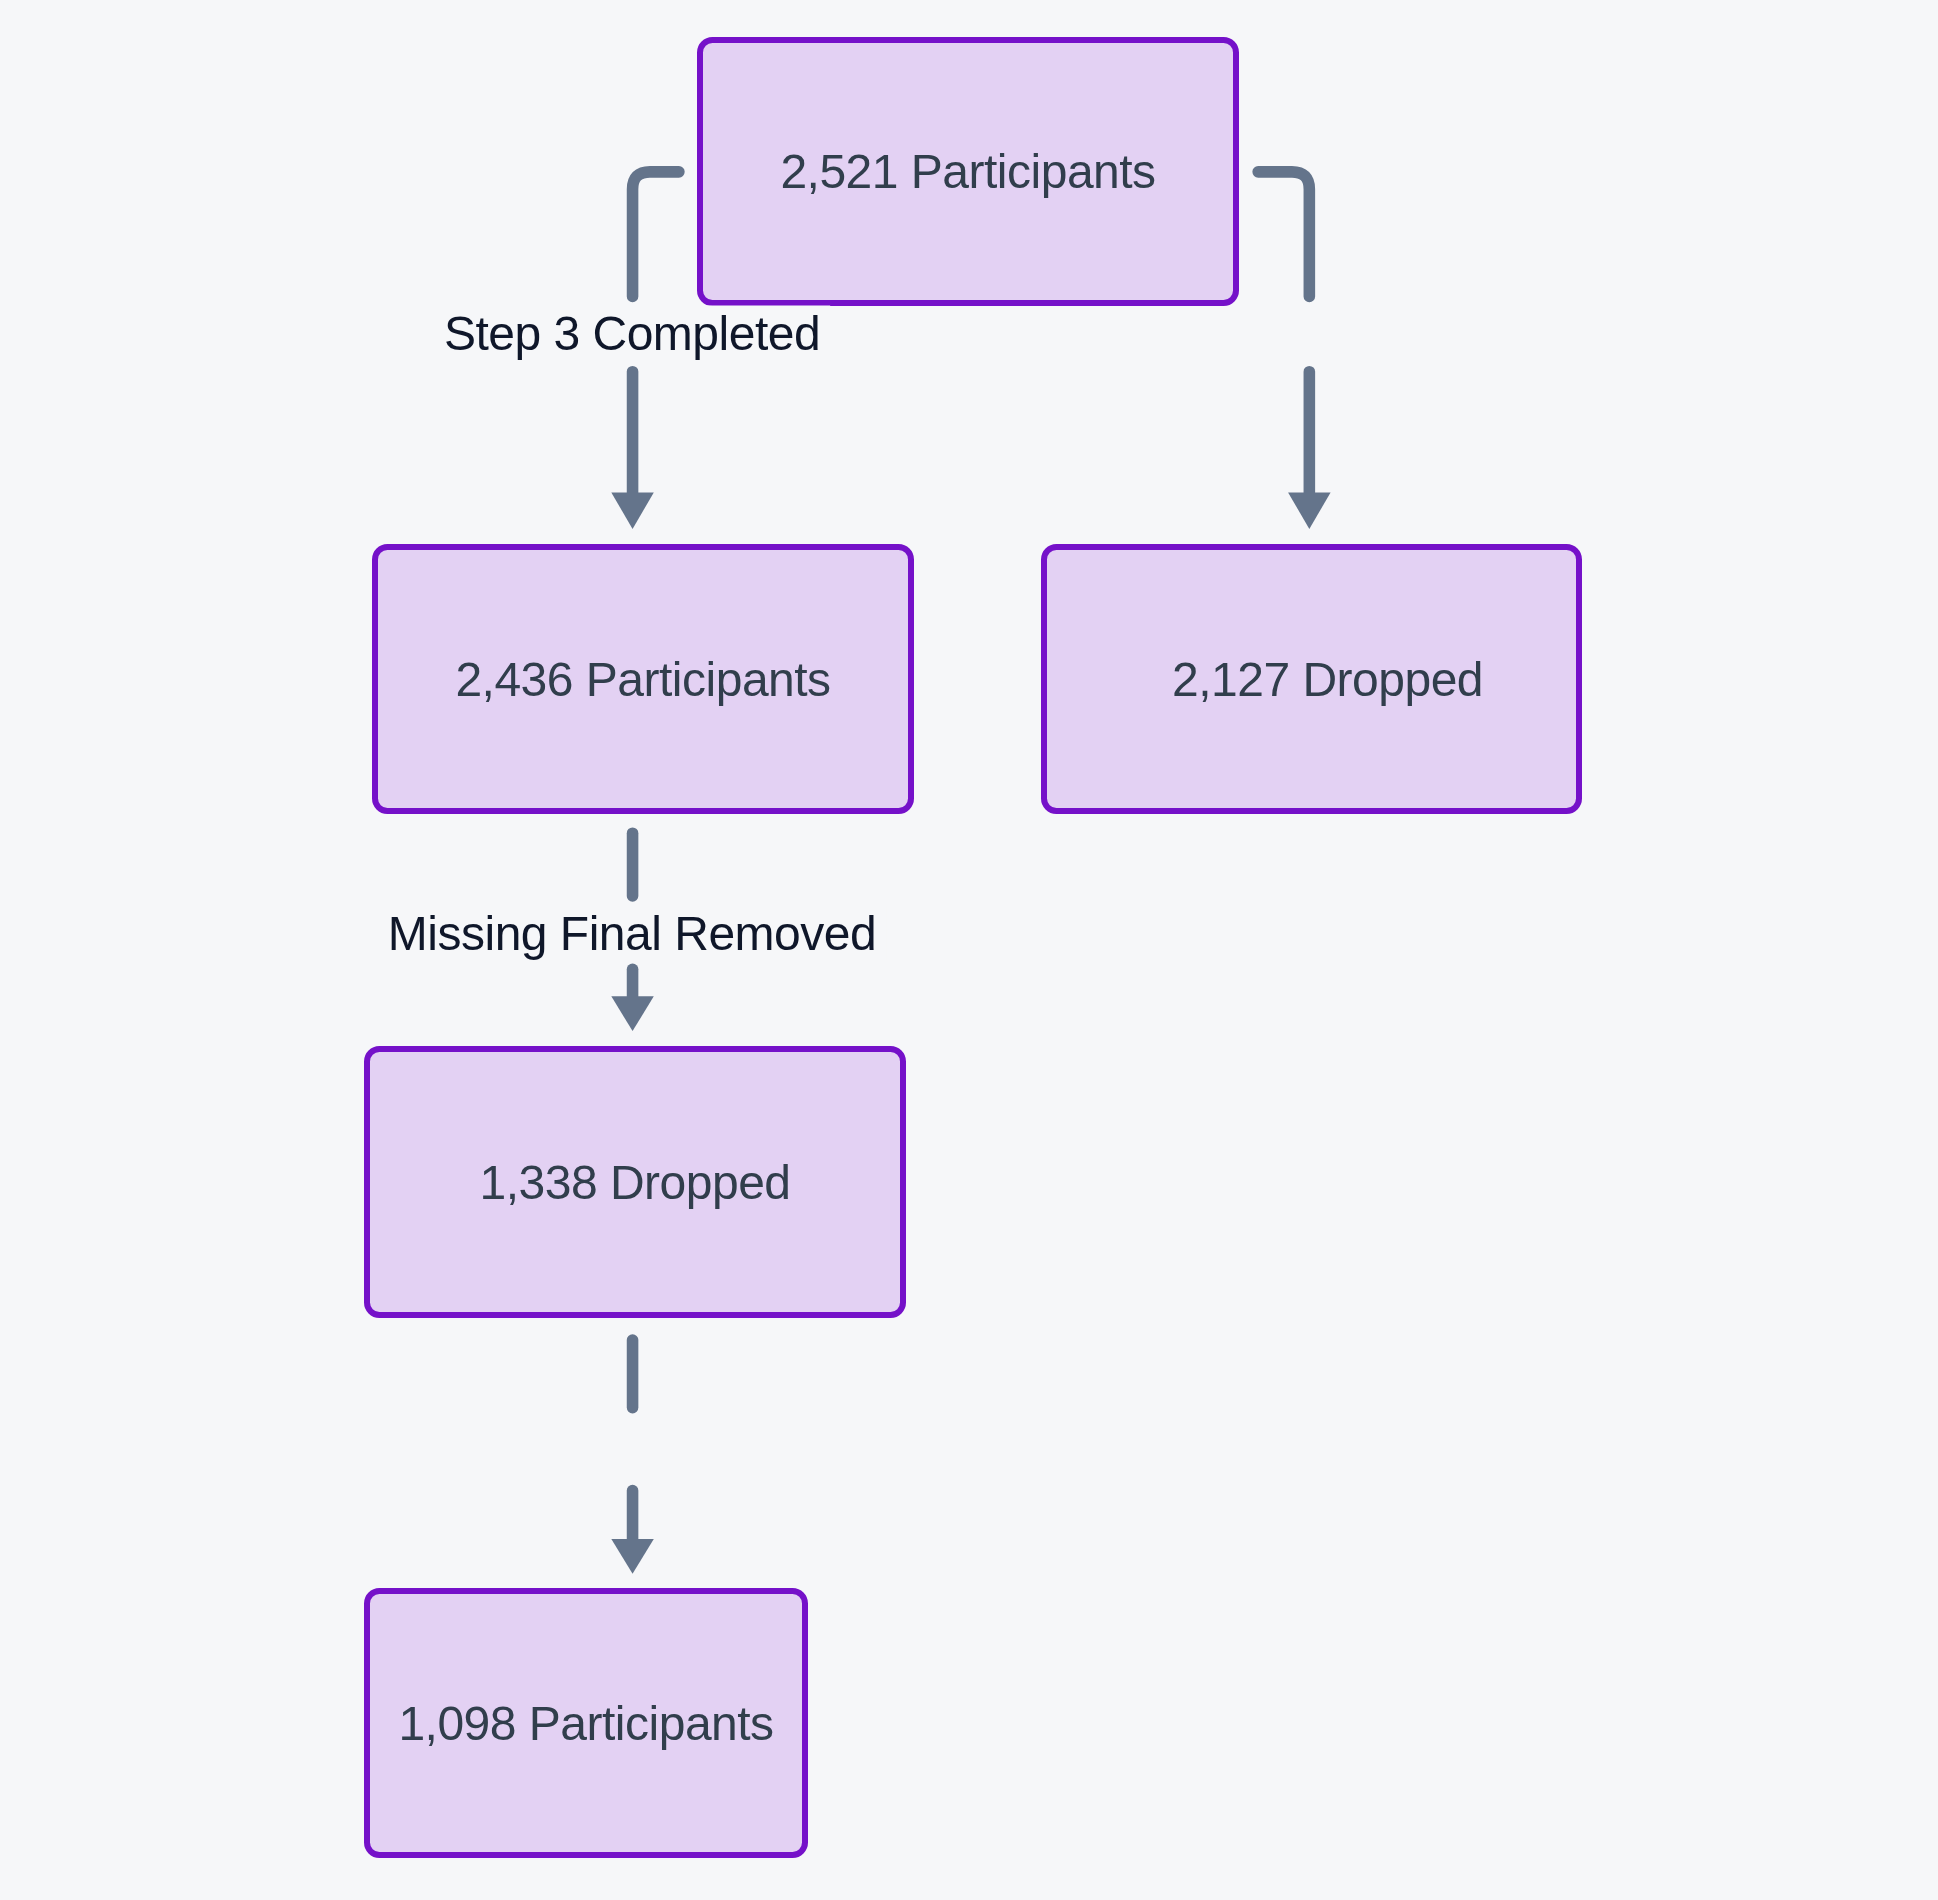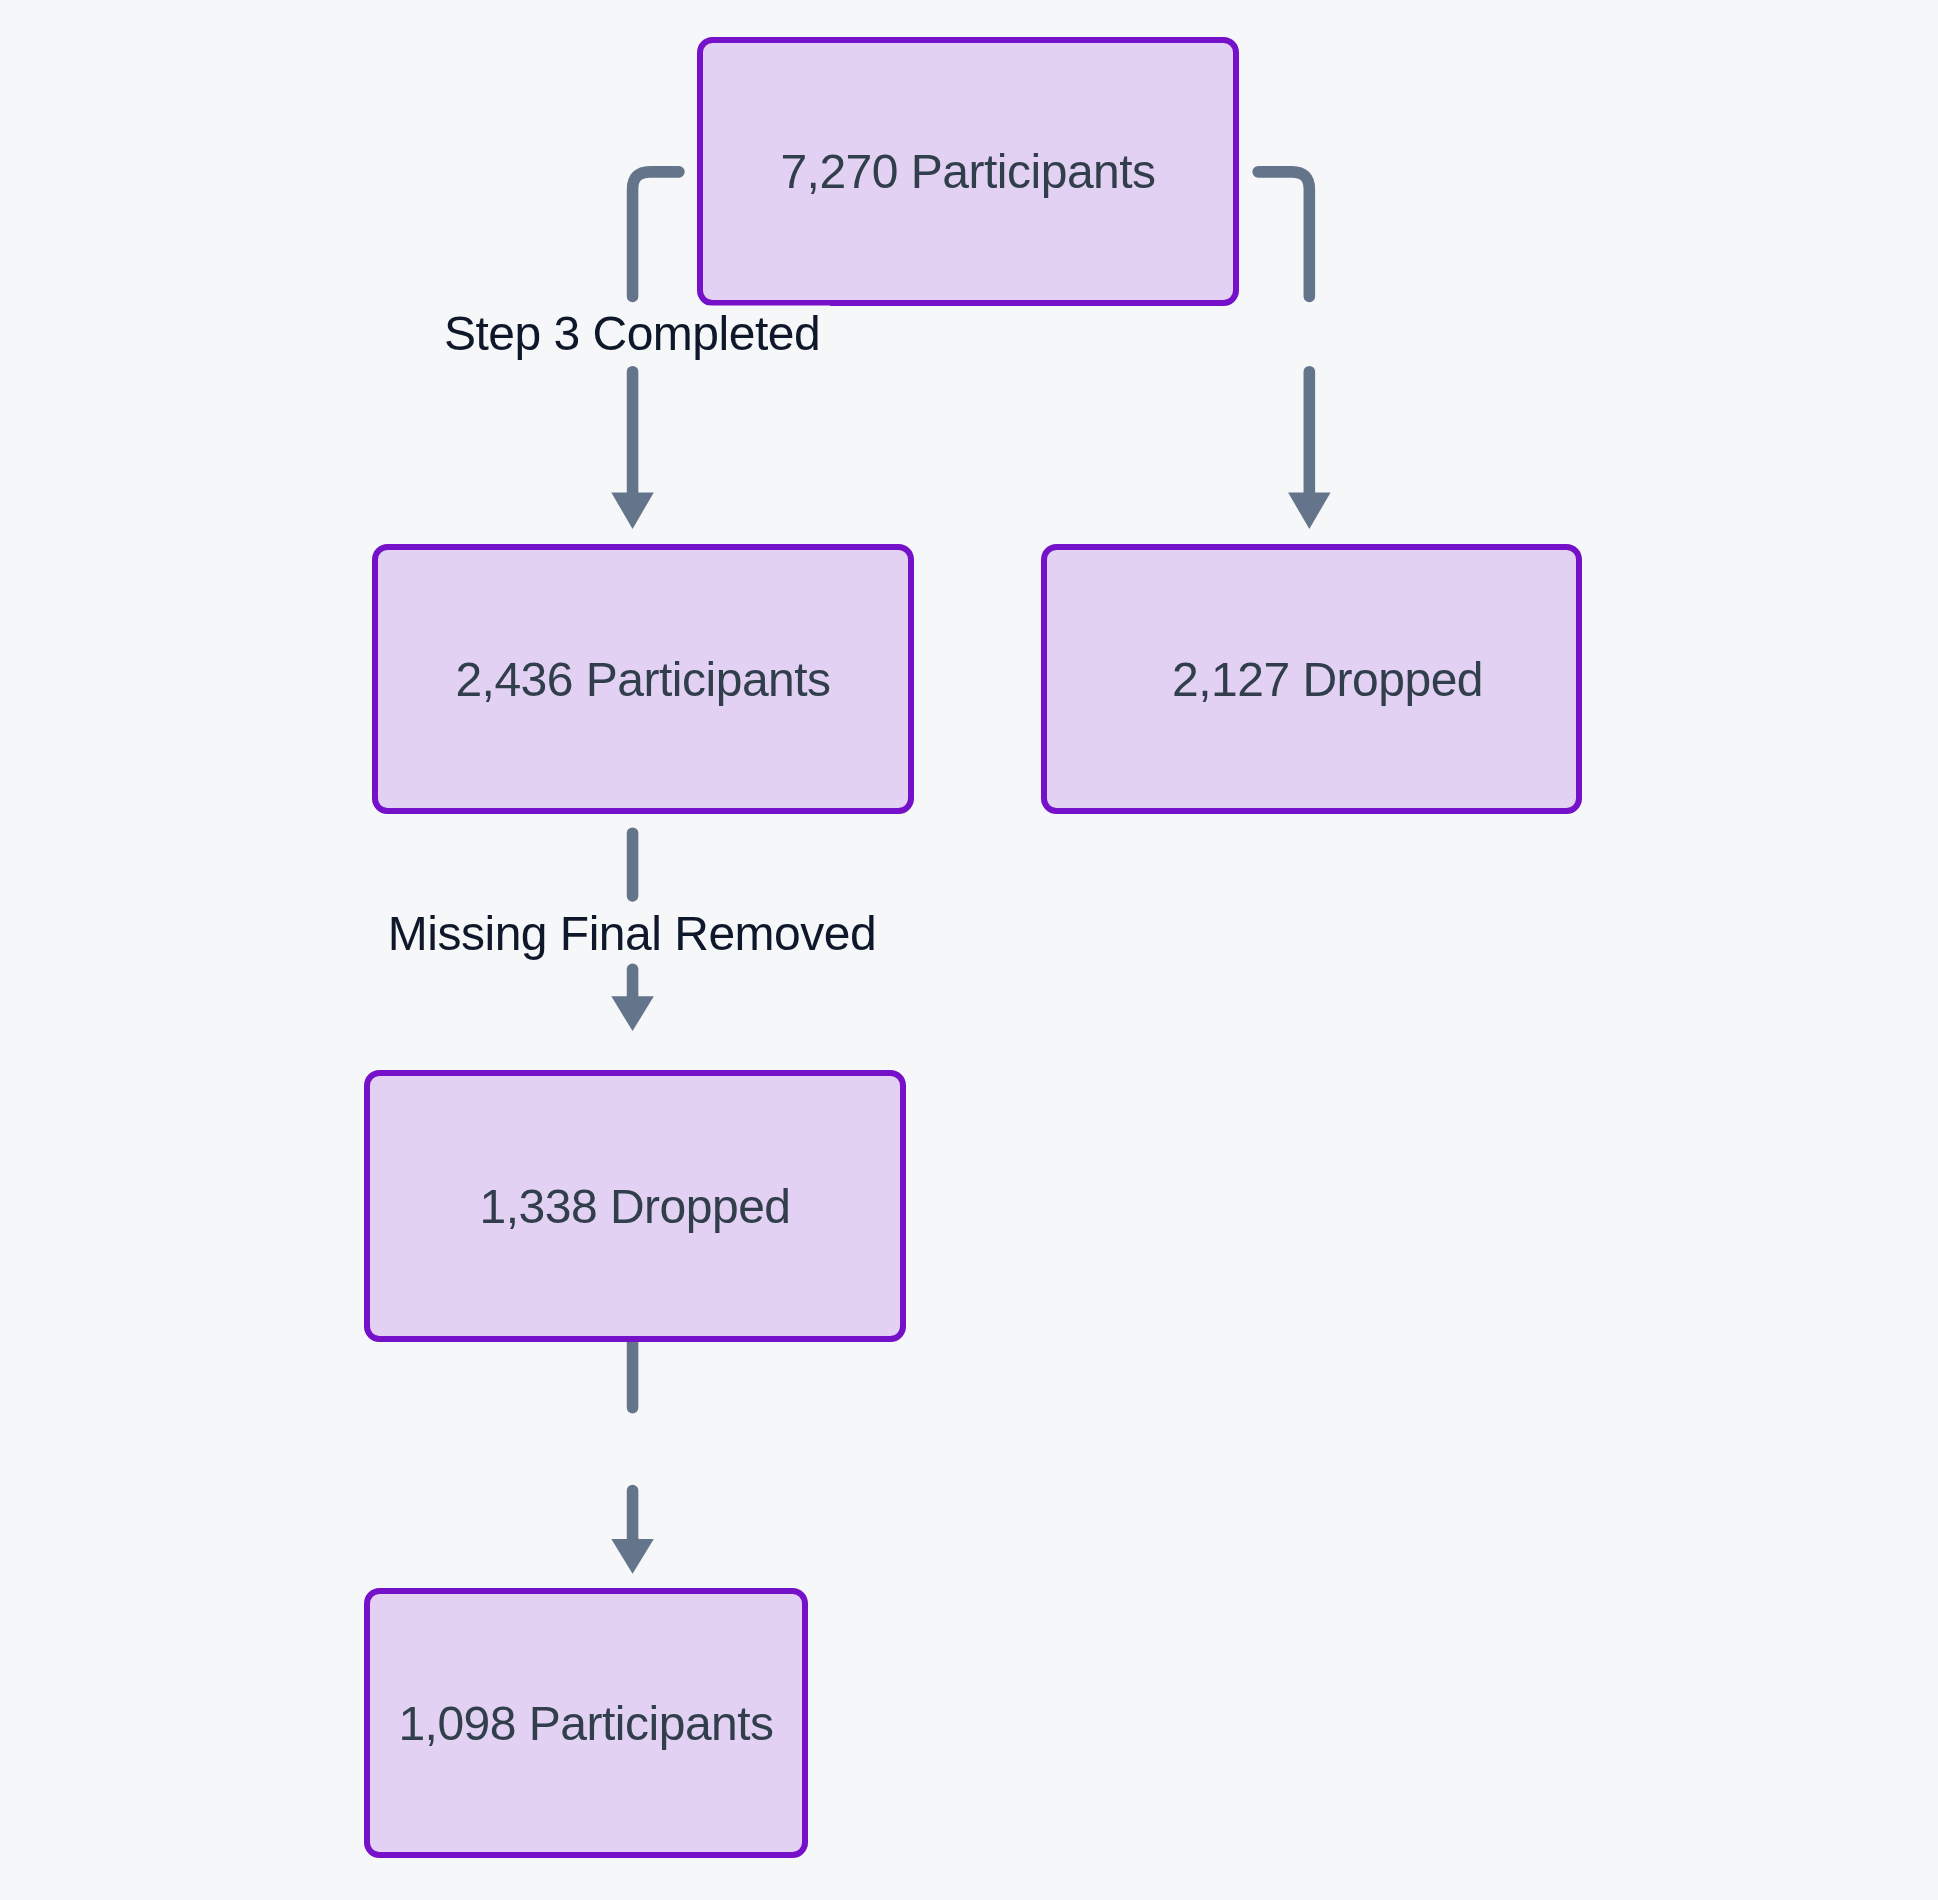--- a/index.html
+++ b/index.html
@@ -85,32 +85,32 @@
     </g>
 
     <g>
       <path class="line" d="M 655 1388 L 655 1458"></path>
       <path class="line" d="M 655 1544 L 655 1596"></path>
       <path class="head" d="M 633 1594 L 677 1594 L 655 1630 Z"></path>
     </g>
   </svg>
 
   <div class="node" style="left:697px; top:37px; width:542px; height:269px;">
-    <span>7,270 Participants</span>
+    <span>2,521 Participants</span>
   </div>
 
   <div class="node" style="left:372px; top:544px; width:542px; height:270px;">
     <span>2,436 Participants</span>
   </div>
 
   <div class="node" style="left:1041px; top:544px; width:541px; height:270px;padding-left:32px;">
     <span>2,127 Dropped</span>
   </div>
 
-  <div class="node" style="left:364px; top:1046px; width:542px; height:272px;margin-top:24px;">
+  <div class="node" style="left:364px; top:1046px; width:542px; height:272px;">
     <span>1,338 Dropped</span>
   </div>
 
   <div class="node" style="left:364px; top:1588px; width:444px; height:270px;">
     <span>1,098 Participants</span>
   </div>
 
   <div class="edge-label" style="left:632px; top:333px;">Step 3 Completed</div>
 
 

